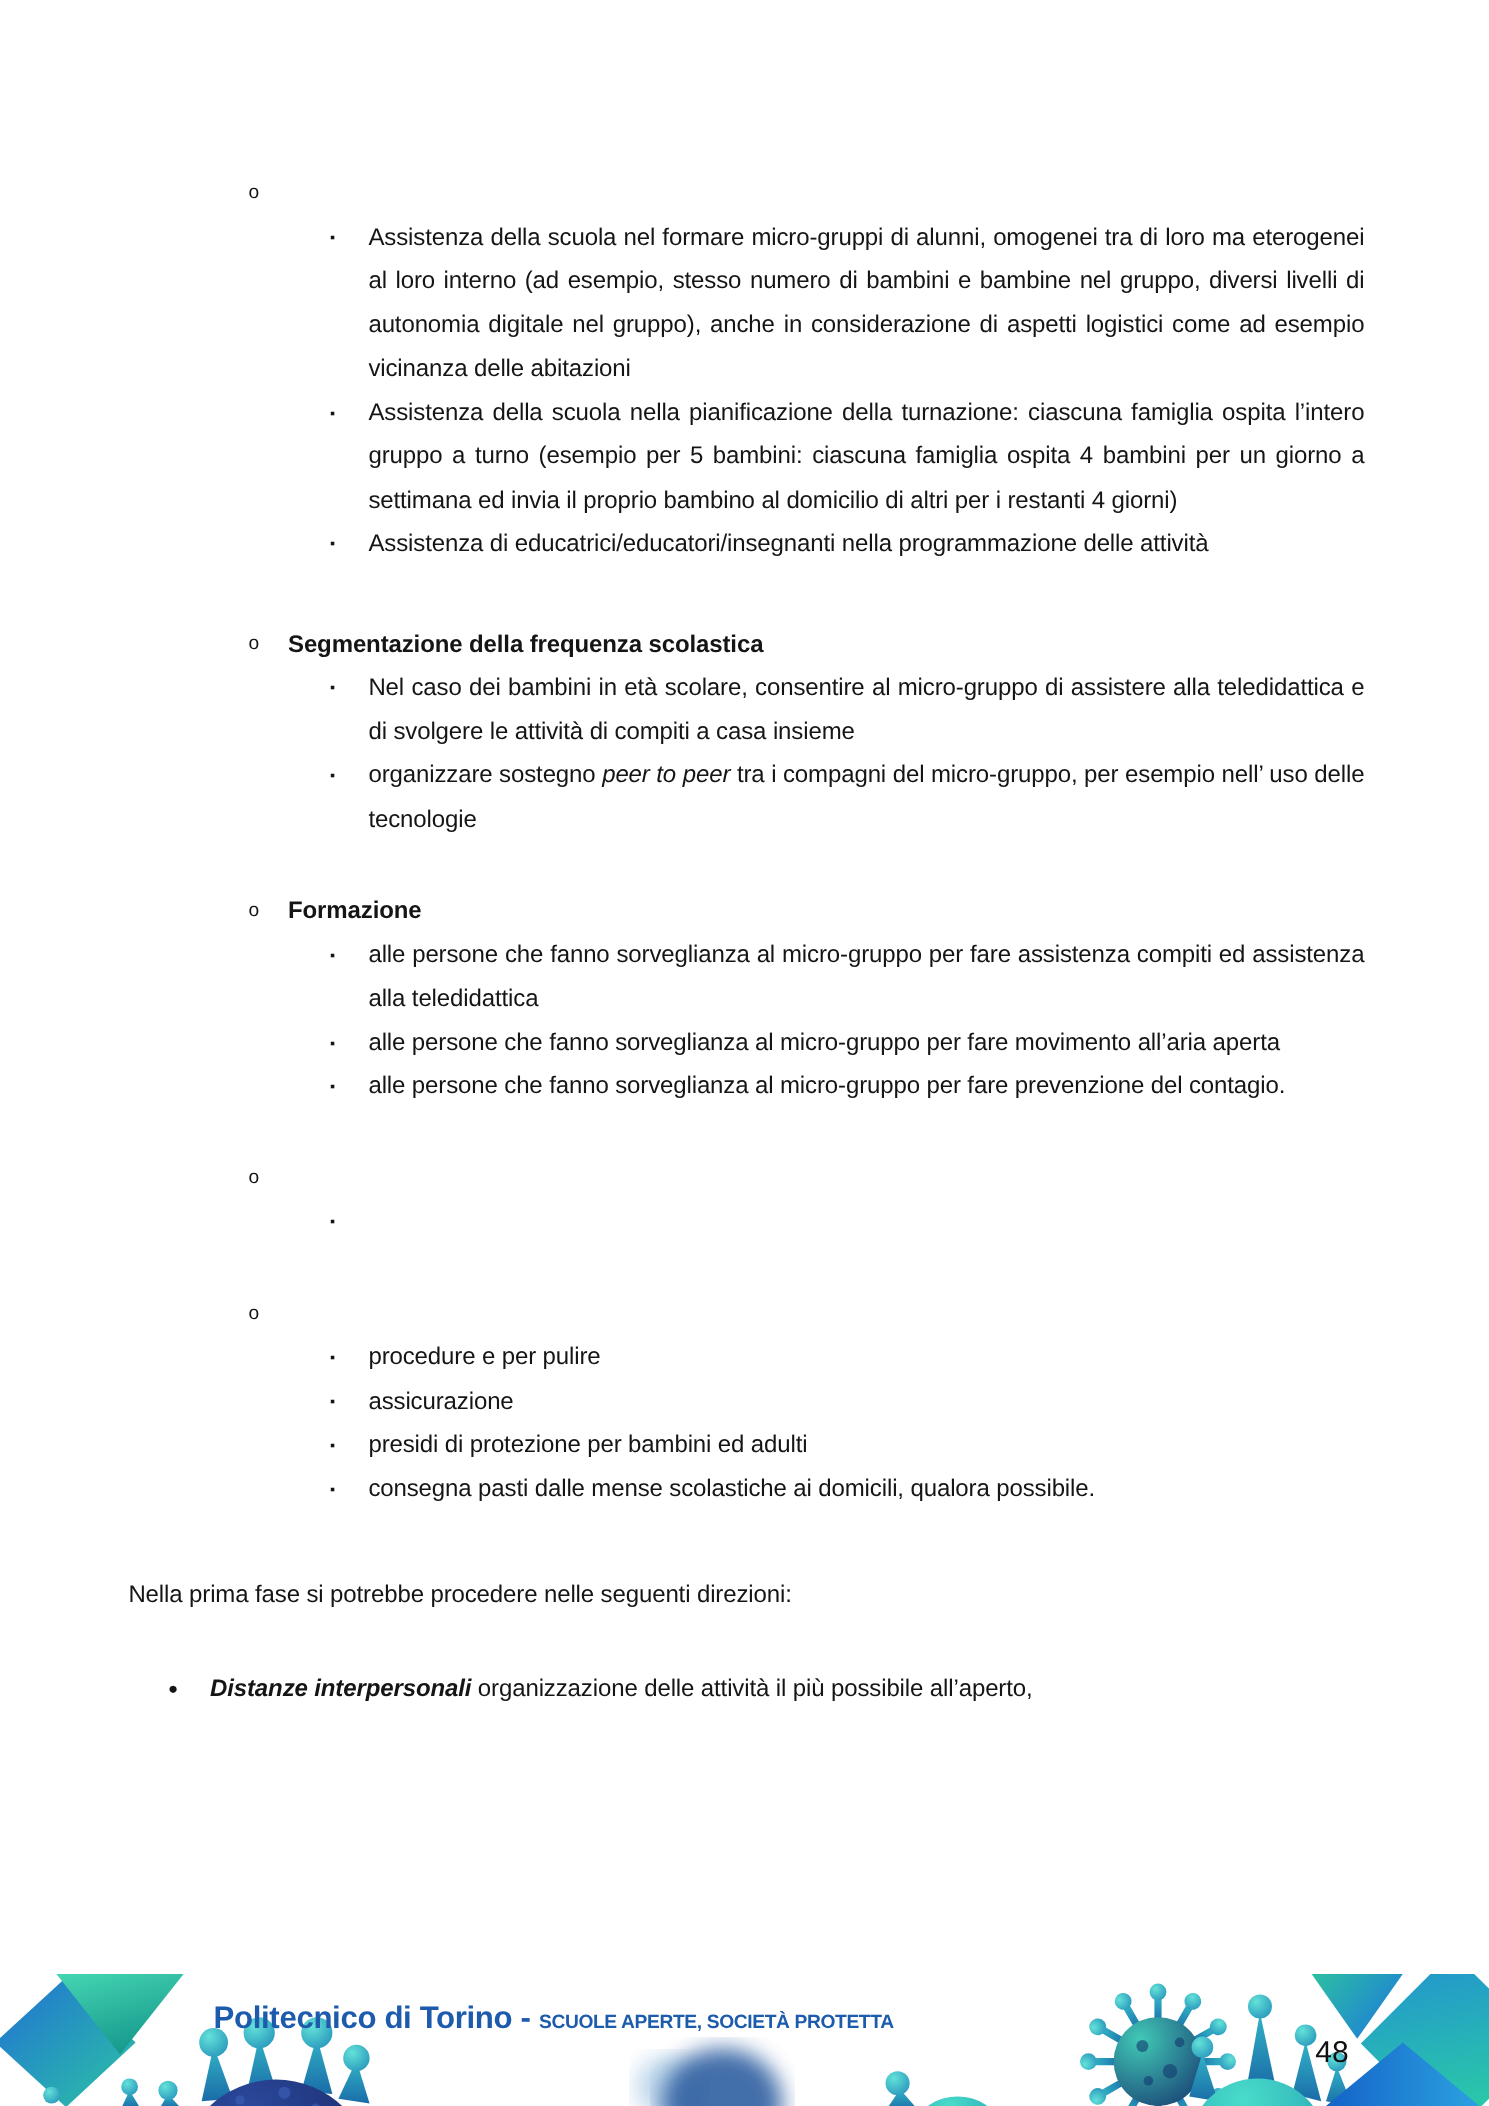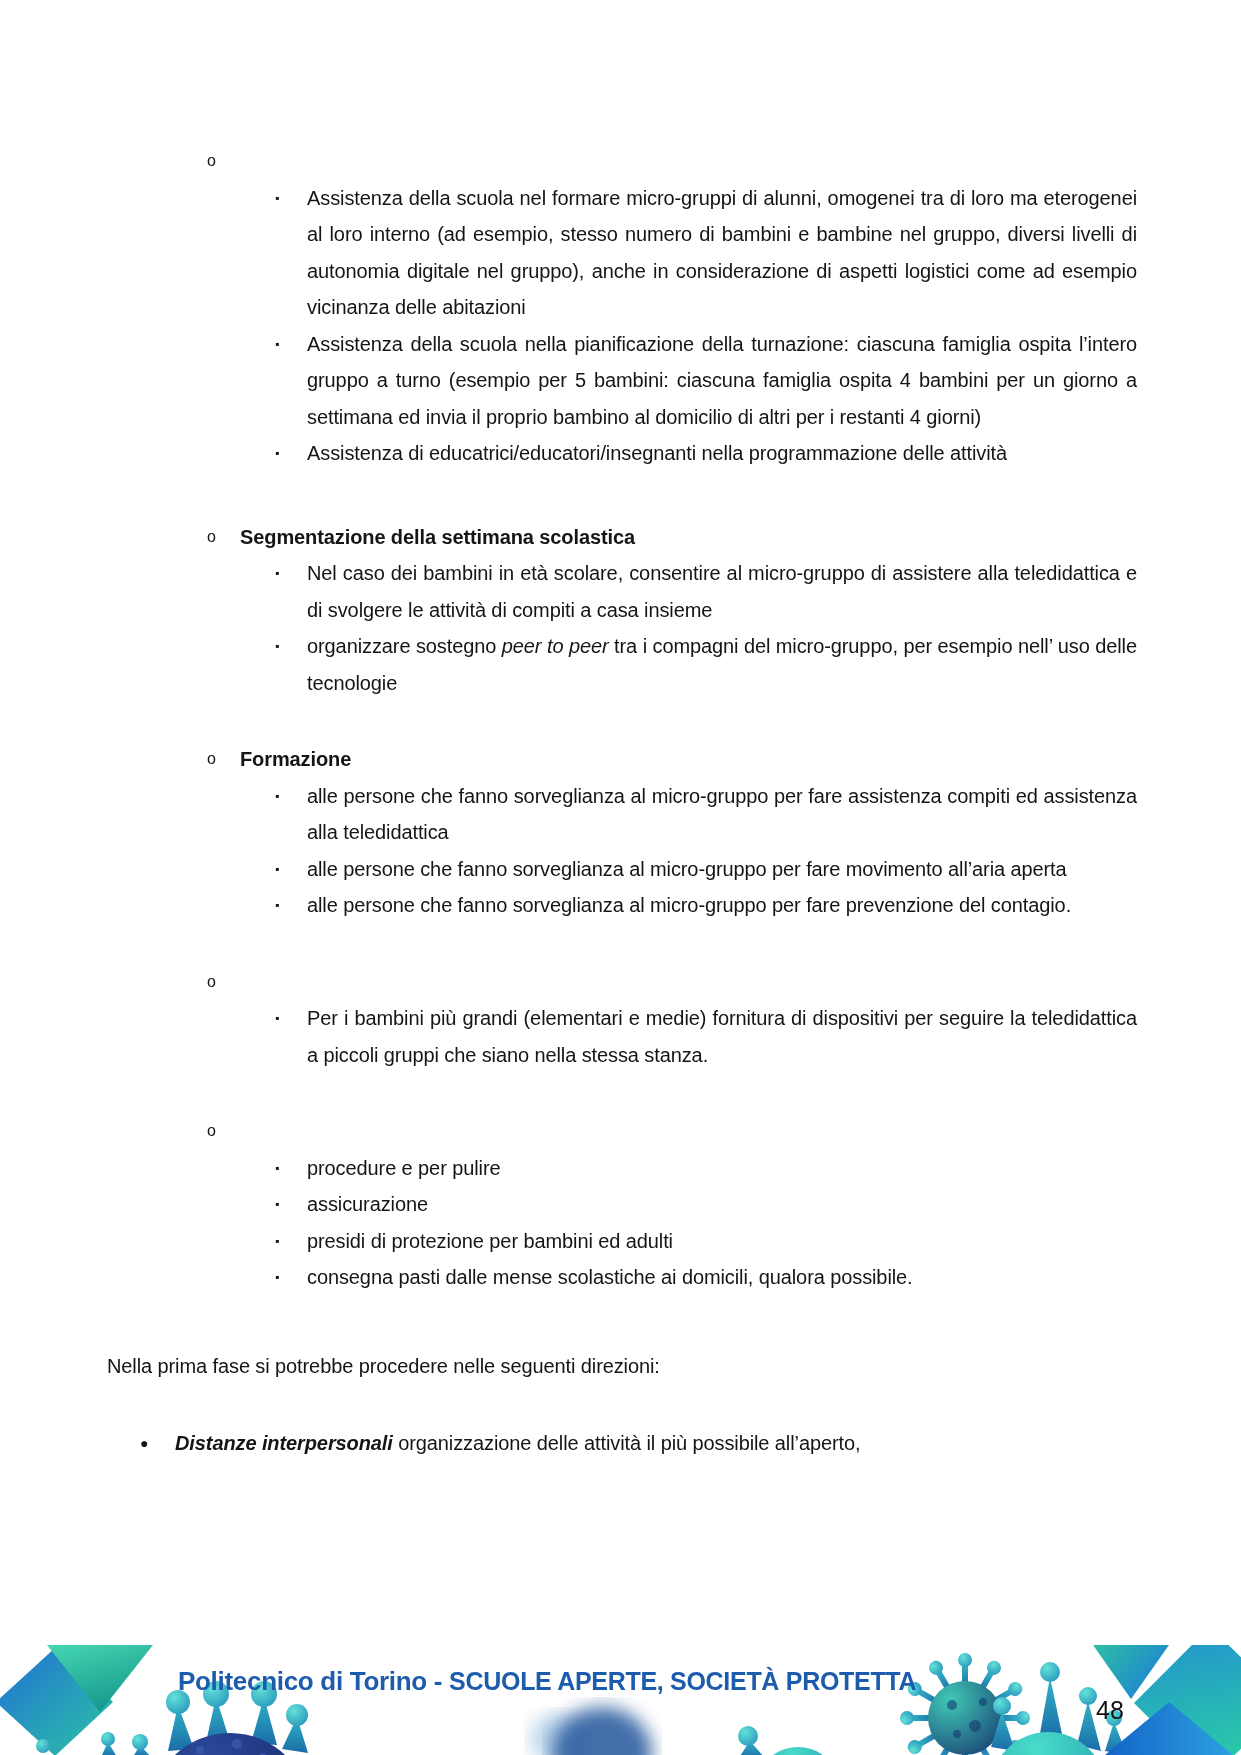--- a/index.html
+++ b/index.html
@@ -20,21 +20,21 @@
   .final{display:flex;margin-top:41px;}
   .final > .mk{flex:0 0 35px;margin-left:33px;font-size:14px;line-height:36.5px;}
   .final > .tx{flex:1;}
   .final b{font-weight:bold;font-style:italic;}
   i{font-style:italic;}
 
   .footer{position:absolute;left:0;top:1645px;width:1241px;height:110px;}
   .footer svg{position:absolute;left:0;top:0;}
   .footer-title{position:absolute;left:178px;top:1666px;white-space:nowrap;color:#1d5bad;}
   .footer-title .brand{font-weight:bold;font-size:26px;letter-spacing:-0.3px;}
-  .footer-title .subtitle{font-weight:bold;font-size:25px;letter-spacing:-0.3px;}
+  .footer-title .subtitle{font-weight:bold;font-size:16px;letter-spacing:-0.3px;}
   .page-number{position:absolute;left:1096px;top:1672px;font-size:25px;color:#111;margin-top:24px;}
 </style>
 </head>
 <body>
 
 <div class="page">
 
   <div class="content">
     <div id="sections-host">
         <div class="section">
@@ -50,21 +50,21 @@
             <div class="tx"><span>Assistenza della scuola nella pianificazione della turnazione: ciascuna famiglia ospita l’intero gruppo a turno (esempio per 5 bambini: ciascuna famiglia ospita 4 bambini per un giorno a settimana ed invia il proprio bambino al domicilio di altri per i restanti 4 giorni)</span></div>
           </div>
           <div class="l2">
             <span class="mk">▪</span>
             <div class="tx"><span>Assistenza di educatrici/educatori/insegnanti  nella programmazione delle attività</span></div>
           </div>
         </div>
         <div class="section">
           <div class="l1">
             <span class="mk">o</span>
-            <div class="tx"><b>Segmentazione della settimana scolastica</b></div>
+            <div class="tx"><b>Segmentazione della frequenza scolastica</b></div>
           </div>
           <div class="l2">
             <span class="mk">▪</span>
             <div class="tx"><span>Nel caso dei bambini in età scolare, consentire al micro-gruppo di assistere alla teledidattica e di svolgere le attività di compiti a casa insieme</span></div>
           </div>
           <div class="l2">
             <span class="mk">▪</span>
             <div class="tx"><span>organizzare sostegno </span><i>peer to peer</i><span> tra i compagni del micro-gruppo, per esempio nell’ uso delle tecnologie</span></div>
           </div>
         </div>
@@ -85,21 +85,20 @@
             <span class="mk">▪</span>
             <div class="tx"><span>alle persone che fanno sorveglianza al micro-gruppo per fare prevenzione del contagio.</span></div>
           </div>
         </div>
         <div class="section">
           <div class="l1">
             <span class="mk">o</span>
           </div>
           <div class="l2">
             <span class="mk">▪</span>
-            <div class="tx"><span>Per i bambini più grandi (elementari e medie) fornitura di dispositivi per seguire la teledidattica a piccoli gruppi che siano nella stessa stanza.</span></div>
           </div>
         </div>
         <div class="section">
           <div class="l1">
             <span class="mk">o</span>
           </div>
           <div class="l2">
             <span class="mk">▪</span>
             <div class="tx"><span>procedure e per pulire</span></div>
           </div>

